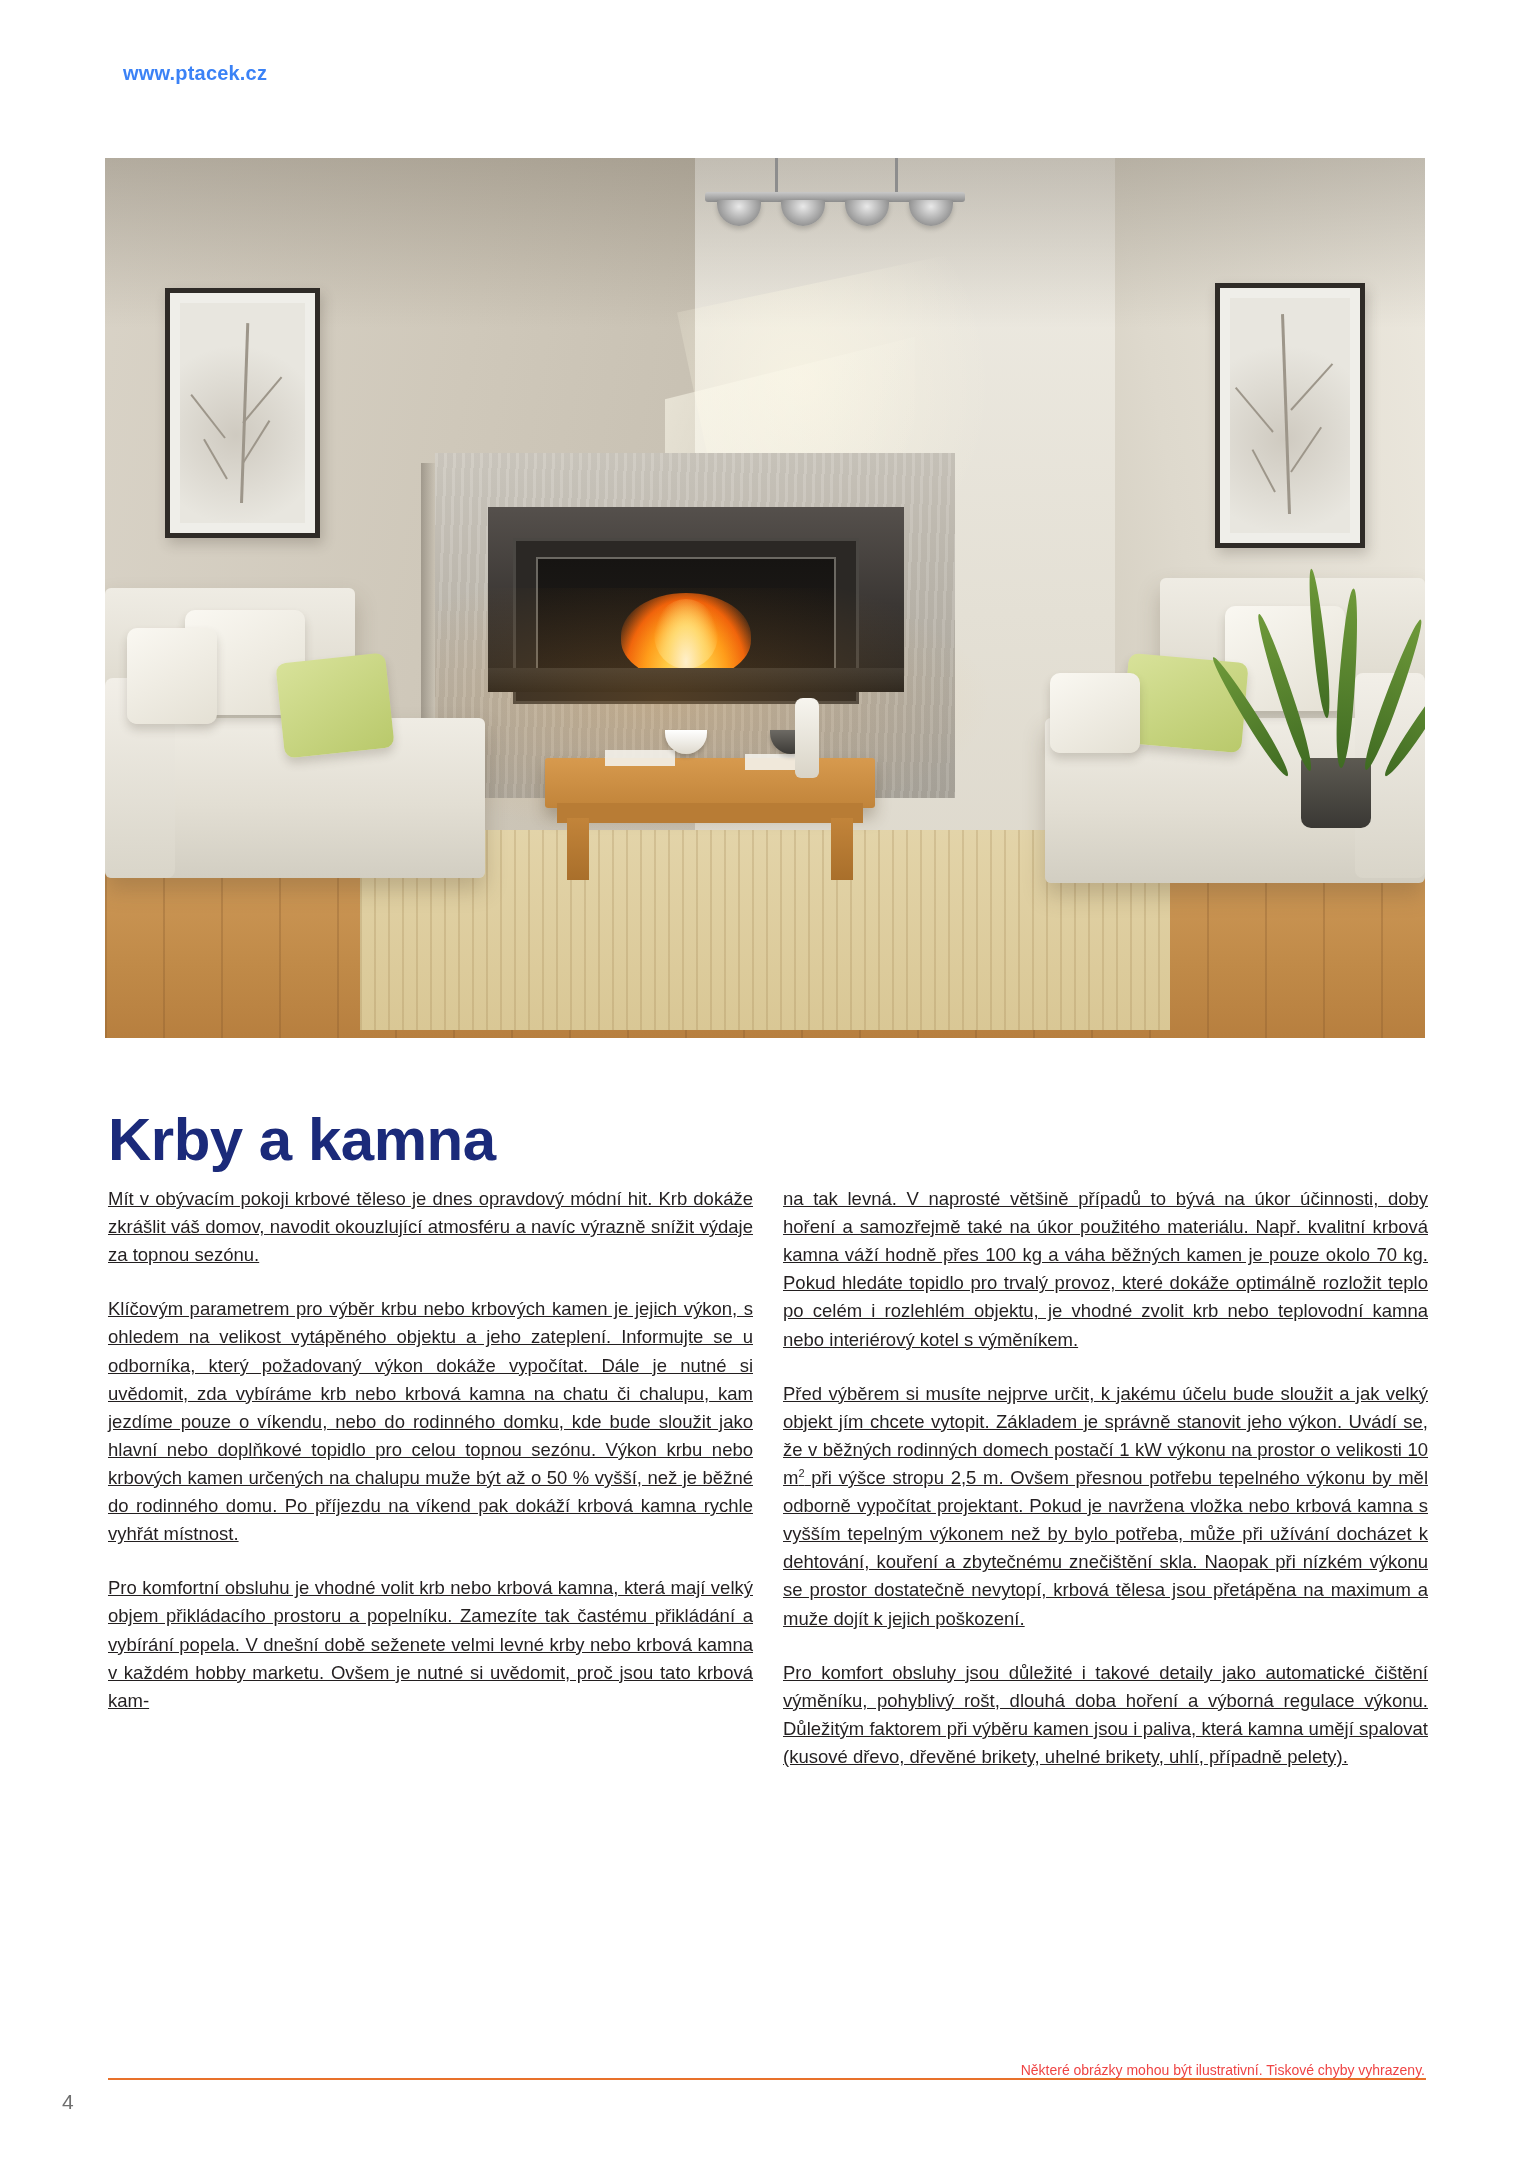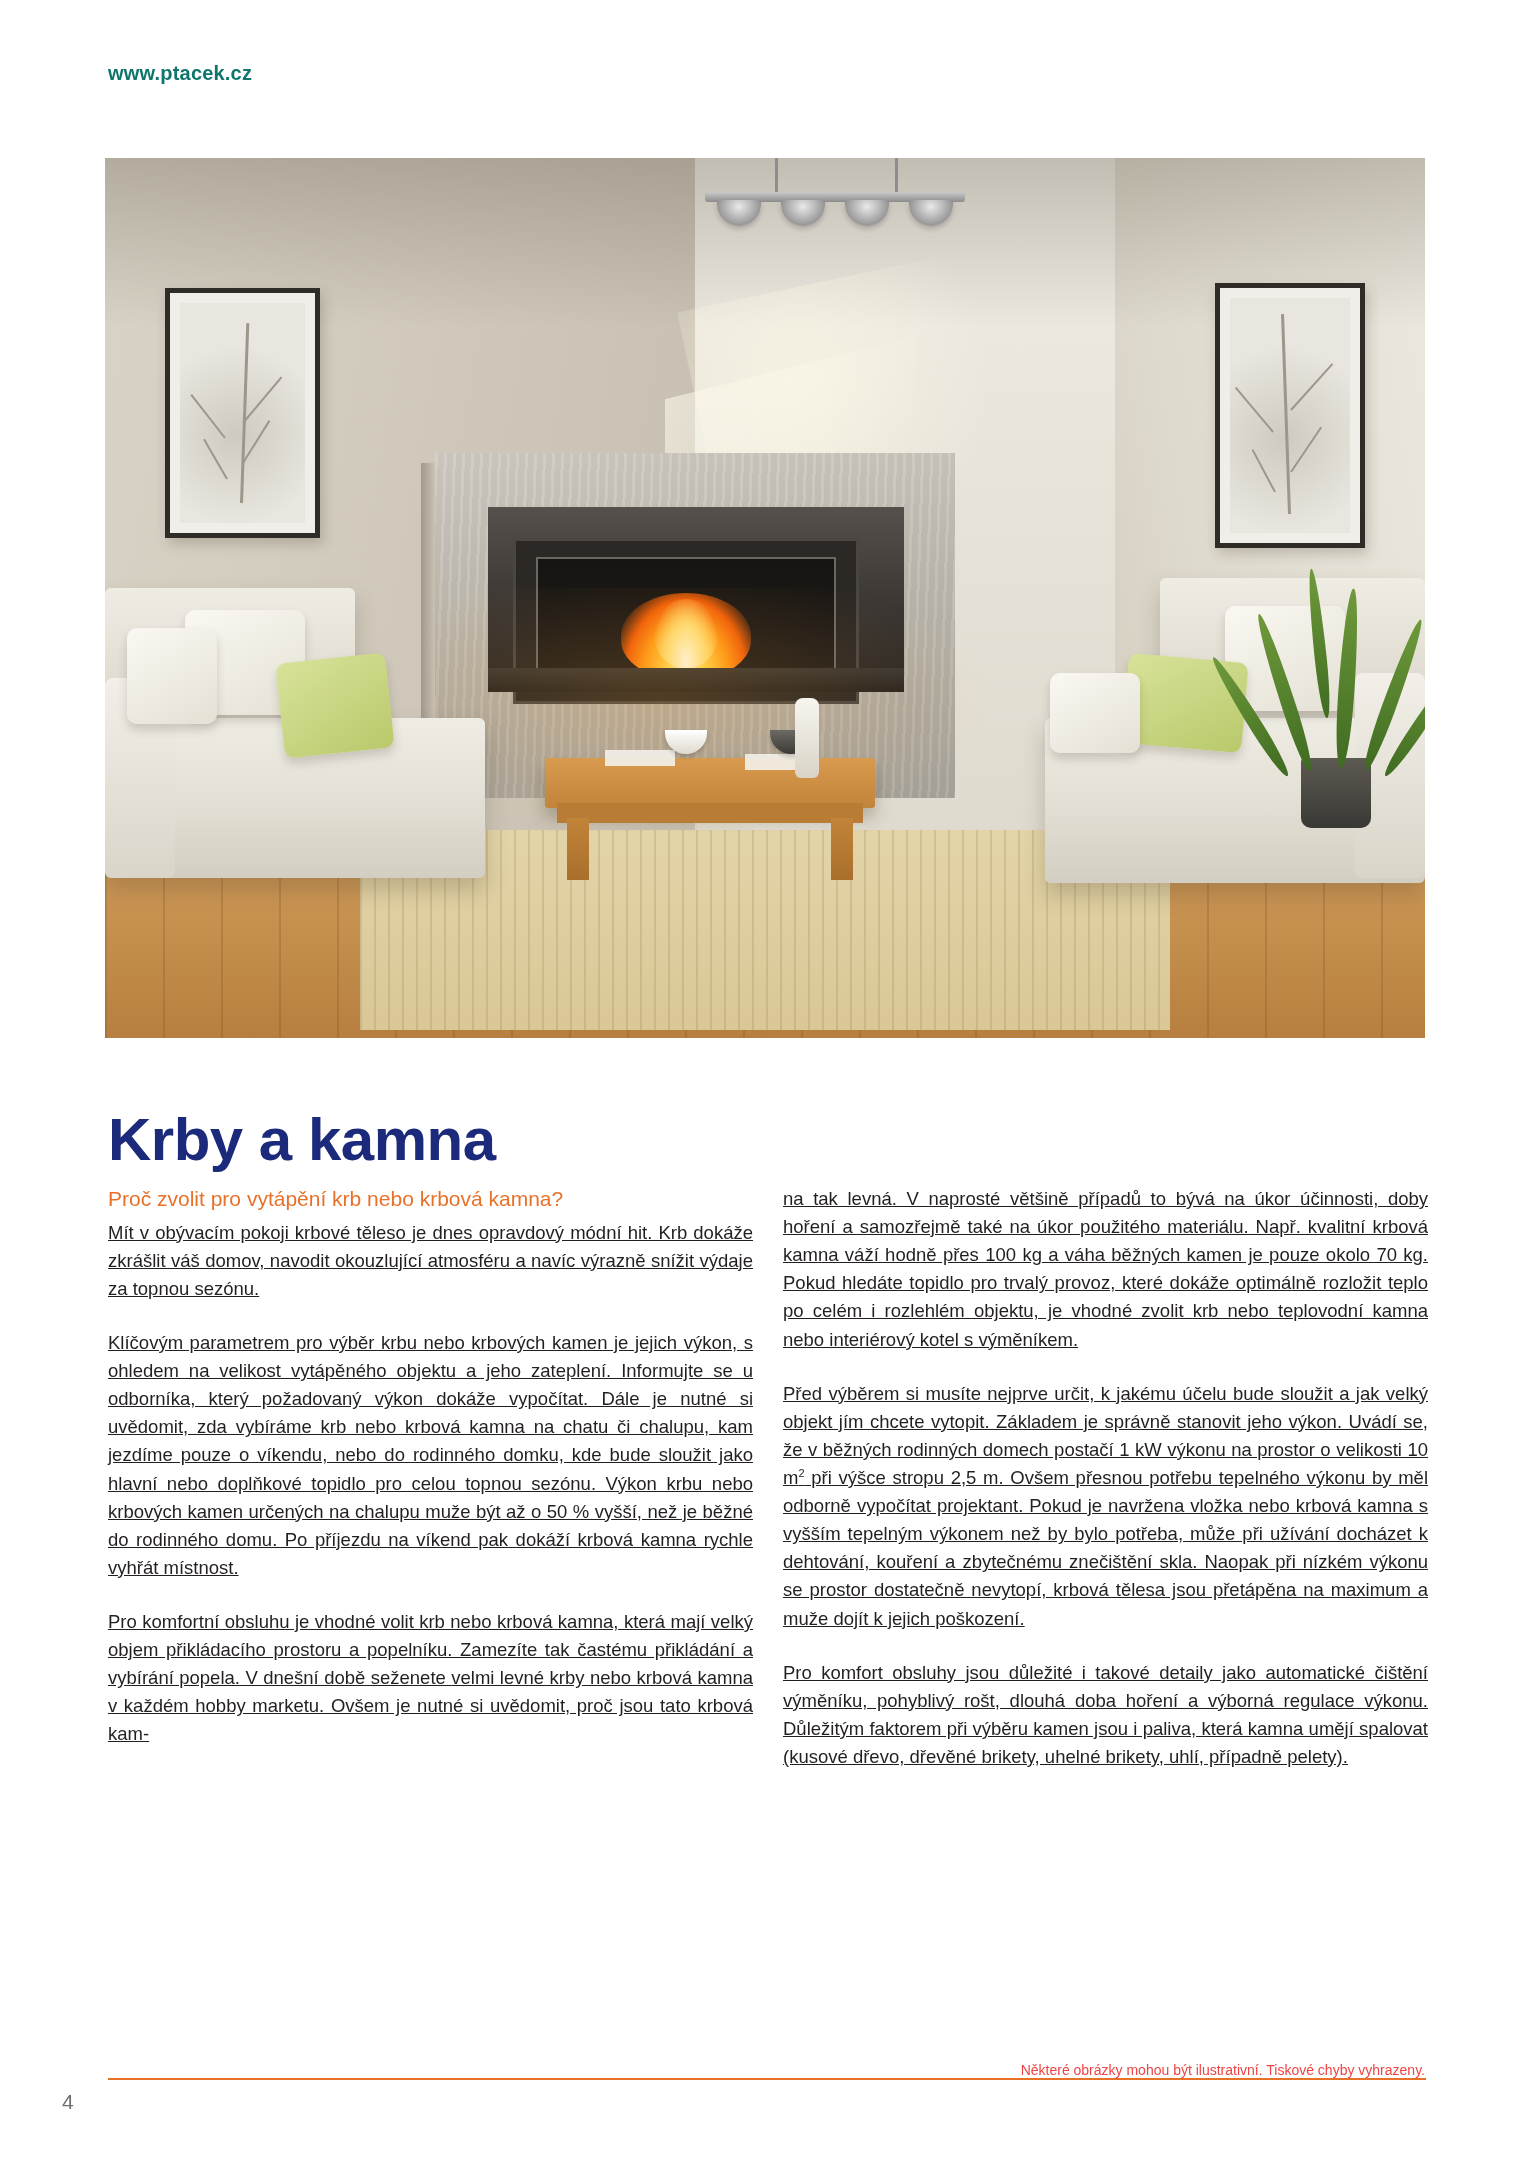--- a/index.html
+++ b/index.html
@@ -19,26 +19,26 @@
     position: absolute;
     inset: 0;
     width: 1529px;
     height: 2160px;
     background: #ffffff;
   }
 
   
   .site-url {
     position: absolute;
-    left: 108px;
+    left: 123px;
     top: 62px;
     font-size: 20px;
     font-weight: bold;
     letter-spacing: 0.2px;
-    color: #0f766e;
+    color: #3b82f6;
   }
 
   
   .hero {
     position: absolute;
     left: 105px;
     top: 158px;
     width: 1320px;
     height: 880px;
     overflow: hidden;
@@ -393,21 +393,20 @@
       <div class="leaf" style="left:1254px; top:452px; width:14px; height:160px; transform:rotate(20deg);"></div>
       <div class="leaf" style="left:1176px; top:478px; width:13px; height:140px; transform:rotate(-32deg);"></div>
       <div class="leaf" style="left:1274px; top:478px; width:13px; height:140px; transform:rotate(34deg);"></div>
       <div class="leaf" style="left:1216px; top:410px; width:12px; height:150px; transform:rotate(-6deg);"></div>
     </div>
   </div>
 
   <h1 class="title">Krby a kamna</h1>
 
   <div class="col col-left">
-    <p class="sub">Proč zvolit pro vytápění krb nebo krbová kamna?</p>
     <p class="para">Mít v obývacím pokoji krbové těleso je dnes opravdový módní hit. Krb dokáže zkrášlit váš domov, navodit okouzlující atmosféru a navíc výrazně snížit výdaje za topnou sezónu.</p>
 
     <p class="para">Klíčovým parametrem pro výběr krbu nebo krbových kamen je  jejich výkon, s ohledem na velikost vytápěného objektu a jeho zateplení. Informujte se u odborníka, který požadovaný výkon dokáže vypočítat. Dále je nutné si uvědomit, zda vybíráme krb nebo krbová kamna na chatu či chalupu, kam jezdíme pouze o víkendu, nebo do rodinného domku, kde bude sloužit jako hlavní nebo doplňkové topidlo pro celou topnou sezónu. Výkon krbu nebo krbových kamen určených  na chalupu muže být až o 50 % vyšší, než je běžné do rodinného domu. Po příjezdu na víkend pak dokáží krbová kamna rychle vyhřát místnost.</p>
 
     <p class="para">Pro komfortní obsluhu je vhodné volit krb nebo krbová kamna, která mají velký objem přikládacího prostoru a popelníku. Zamezíte tak častému přikládání a vybírání popela. V dnešní době seženete velmi levné krby nebo krbová kamna v každém hobby marketu. Ovšem je nutné si uvědomit, proč jsou tato krbová kam-</p>
   </div>
 
   <div class="col col-right">
     <p class="para">na tak levná. V naprosté většině případů to bývá na úkor účinnosti, doby hoření a samozřejmě také na úkor použitého materiálu. Např. kvalitní  krbová kamna váží hodně přes 100 kg a váha běžných kamen je pouze okolo 70 kg. Pokud hledáte topidlo pro trvalý provoz, které dokáže optimálně rozložit teplo po celém i rozlehlém objektu, je vhodné zvolit krb nebo teplovodní kamna nebo interiérový kotel s výměníkem.</p>
 

